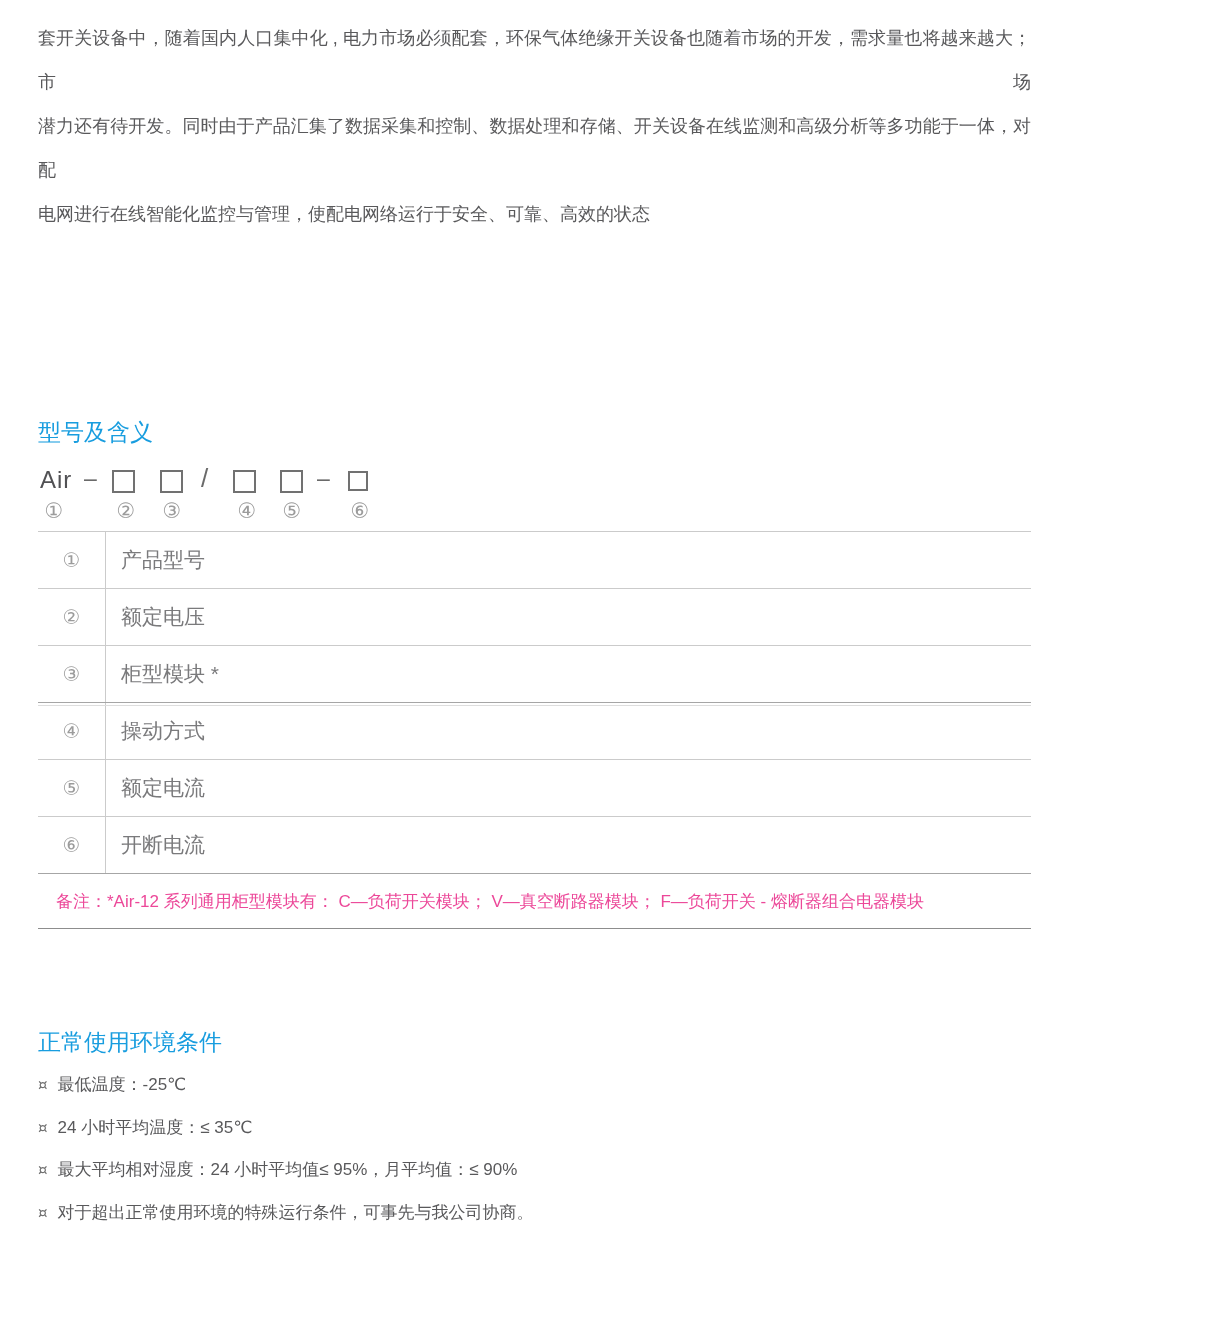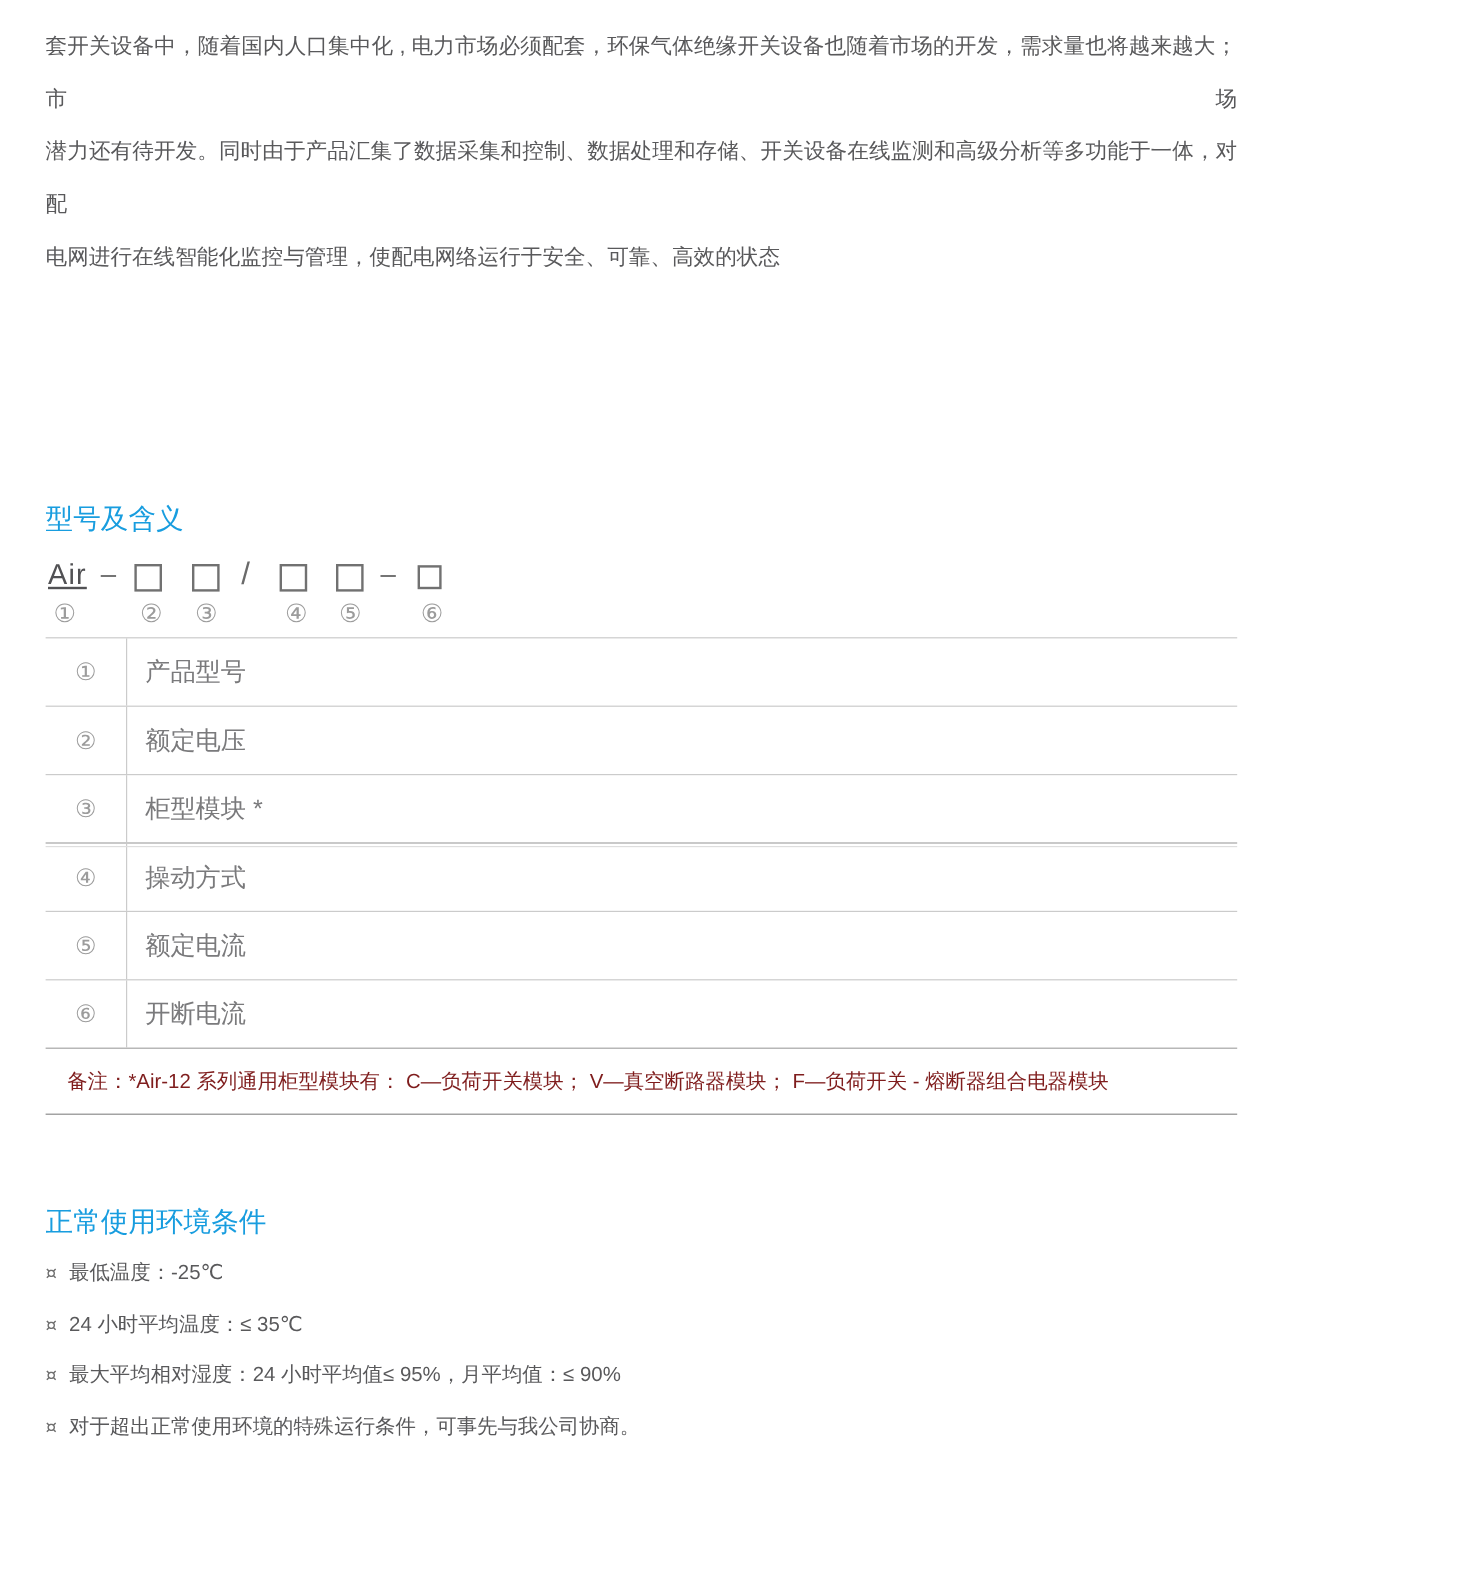--- a/index.html
+++ b/index.html
@@ -21,26 +21,26 @@
   .intro .line.fill { text-align: justify; text-align-last: justify; }
 
   
   .section-title {
     color: #189ddf;
     font-size: 23px;
     font-weight: normal;
     line-height: 30px;
   }
   .title-model { margin-top: 181px; }
-  .title-env   { margin-top: 74px; }
+  .title-env   { margin-top: 98px; }
 
   
   .model-diagram { position: relative; margin-top: 19px; height: 65px; }
   .model-diagram .abs { position: absolute; }
-  .model-prefix { left: 2px; top: 0; font-size: 24px; color: #515154; letter-spacing: 1px; text-decoration: underline; }
+  .model-prefix { left: 2px; top: 0; font-size: 24px; color: #515154; letter-spacing: 1px; }
   .model-dash   { top: -1px; font-size: 23px; color: #6a6a6a; }
   .model-slash  { left: 163px; top: -3px; font-size: 26px; color: #6a6a6a; }
   .model-box {
     top: 4px; width: 23px; height: 23px;
     border: 2px solid #717171; background: #ffffff;
   }
   .circled {
     top: 33px; width: 24px; text-align: center;
     font-size: 21px; color: #9c9c9c;
     font-family: "DejaVu Sans", "Liberation Sans", sans-serif;
@@ -69,21 +69,21 @@
   }
   .label-cell {
     display: flex; align-items: center;
     padding-left: 15px;
     color: #7a7a7c; font-size: 21px;
   }
   .footnote {
     height: 55px;
     display: flex; align-items: center;
     padding-left: 18px;
-    color: #7f1d1d; font-size: 17px;
+    color: #ec4899; font-size: 17px;
     border-bottom: 1px solid #8d8d8d;
   }
 
   
   .env-list { list-style: none; margin-top: 7px; }
   .env-list li {
     line-height: 41.5px;
     color: #59595b; font-size: 17px;
   }
   .bullet-marker {

